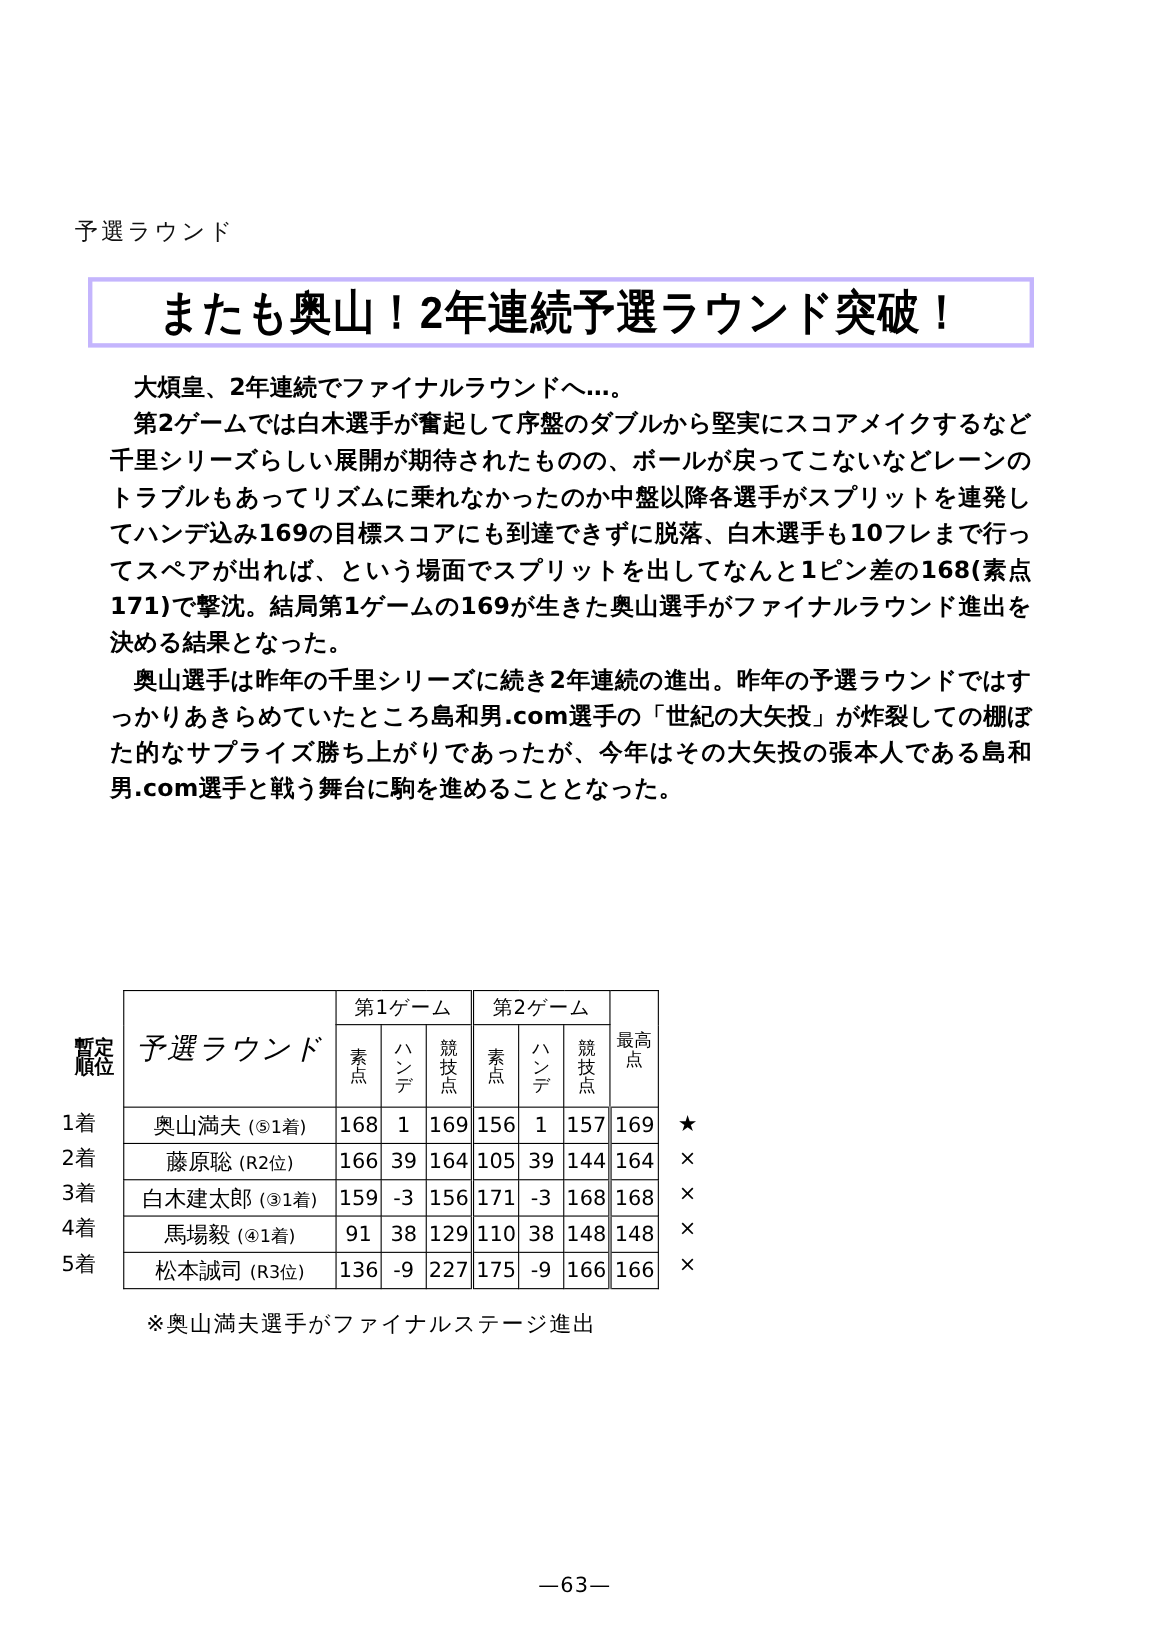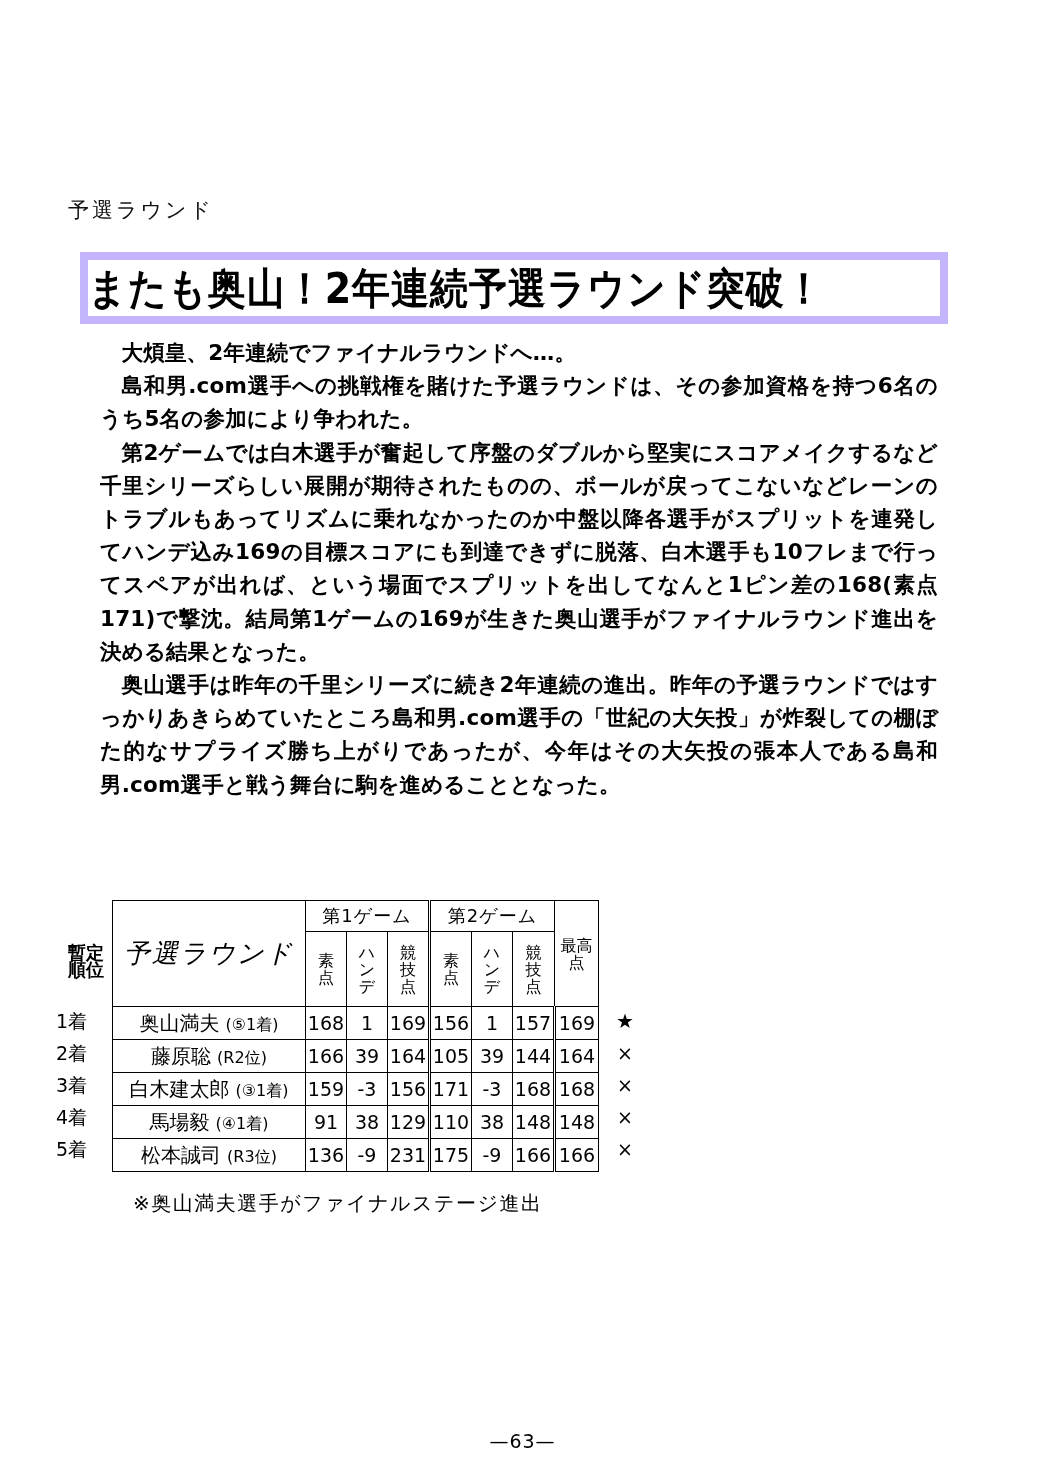--- a/index.html
+++ b/index.html
@@ -30,24 +30,26 @@
     color: #111;
   }
 
   
   .headline-box {
     position: absolute;
     left: 80px;
     top: 252px;
     width: 852px;
     height: 56px;
-    border: 8px solid #c4b5fd;
+    border: 4px solid #c4b5fd;
     display: flex;
     align-items: center;
+    justify-content: center;
     background: #fff;
+    font-family: Liberation Mono, monospace;
   }
   .headline-text {
     font-size: 38px;
     font-weight: bold;
     letter-spacing: 1px;
     white-space: nowrap;
     transform: scaleY(1.12);
   }
 
   
@@ -195,21 +197,20 @@
 <div class="page">
 
   <div class="section-label">予選ラウンド</div>
 
   <div class="headline-box">
     <div class="headline-text">またも奥山！2年連続予選ラウンド突破！</div>
   </div>
 
   <div class="body-copy">
     <p>大煩皇、2年連続でファイナルラウンドへ…。</p>
-    <p>島和男.com選手への挑戦権を賭けた予選ラウンドは、その参加資格を持つ6名のうち5名の参加により争われた。</p>
     <p>第2ゲームでは白木選手が奮起して序盤のダブルから堅実にスコアメイクするなど千里シリーズらしい展開が期待されたものの、ボールが戻ってこないなどレーンのトラブルもあってリズムに乗れなかったのか中盤以降各選手がスプリットを連発してハンデ込み169の目標スコアにも到達できずに脱落、白木選手も10フレまで行ってスペアが出れば、という場面でスプリットを出してなんと1ピン差の168(素点171)で撃沈。結局第1ゲームの169が生きた奥山選手がファイナルラウンド進出を決める結果となった。</p>
     <p>奥山選手は昨年の千里シリーズに続き2年連続の進出。昨年の予選ラウンドではすっかりあきらめていたところ島和男.com選手の「世紀の大矢投」が炸裂しての棚ぼた的なサプライズ勝ち上がりであったが、今年はその大矢投の張本人である島和男.com選手と戦う舞台に駒を進めることとなった。</p>
   </div>
 
   <div class="rank-col">
     <div>暫定</div>
     <div>順位</div>
   </div>
 
   <div class="rank-list">
@@ -312,21 +313,21 @@
       <td class="t-num">148</td>
       <td class="t-num best double-left">148</td>
     </tr>
 
     <tr>
       <td class="t-name">
         <span>松本誠司</span><span class="qual">(R3位)</span>
       </td>
       <td class="t-num">136</td>
       <td class="t-num">-9</td>
-      <td class="t-num">231</td>
+      <td class="t-num">227</td>
       <td class="t-num double-left">175</td>
       <td class="t-num">-9</td>
       <td class="t-num">166</td>
       <td class="t-num best double-left">166</td>
     </tr>
   </tbody>
     </table>
 
   <div class="marks">
     <div class="star">★</div>

